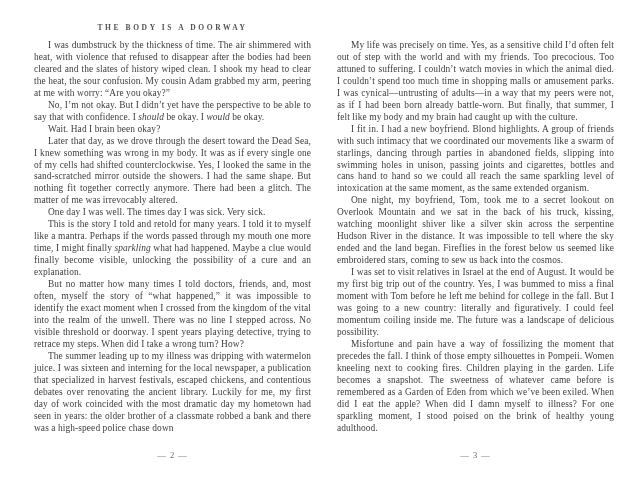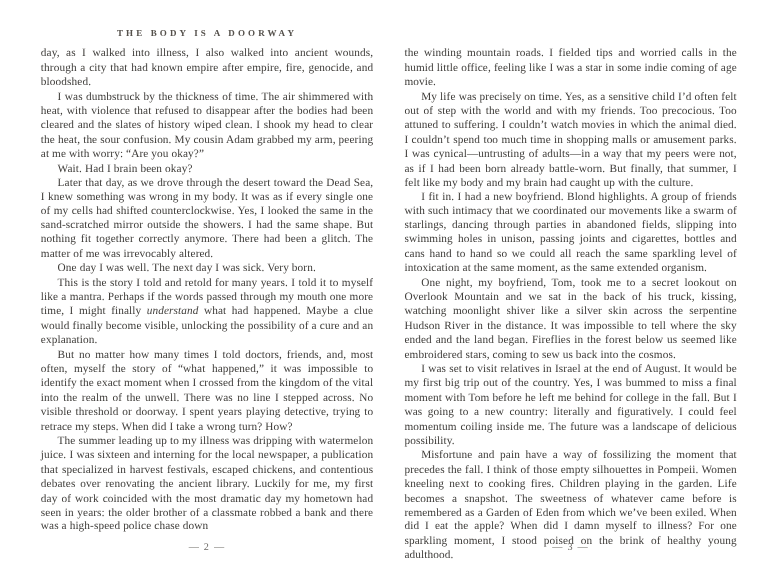--- a/index.html
+++ b/index.html
@@ -67,35 +67,34 @@
   }
 </style>
 </head>
 <body>
 
 <div id="spread">
 
   <div class="page" id="left-page">
     <div class="running-head">THE BODY IS A DOORWAY</div>
     <div class="page-body">
-        <p class="cont">day, as I walked into illness, I also walked into ancient wounds, through a city that had known empire after empire, fire, genocide, and bloodshed.</p>
         <p class="">I was dumbstruck by the thickness of time. The air shimmered with heat, with violence that refused to disappear after the bodies had been cleared and the slates of history wiped clean. I shook my head to clear the heat, the sour confusion. My cousin Adam grabbed my arm, peering at me with worry: “Are you okay?”</p>
+        <p class="">No, I’m not okay. But I didn’t yet have the perspective to be able to say that with confidence. I <em>should</em> be okay. I <em>would</em> be okay.</p>
         <p class="">Wait. Had I brain been okay?</p>
         <p class="">Later that day, as we drove through the desert toward the Dead Sea, I knew something was wrong in my body. It was as if every single one of my cells had shifted counterclockwise. Yes, I looked the same in the sand-scratched mirror outside the showers. I had the same shape. But nothing fit together correctly anymore. There had been a glitch. The matter of me was irrevocably altered.</p>
-        <p class="">One day I was well. The next day I was sick. Very born.</p>
-        <p class="">This is the story I told and retold for many years. I told it to myself like a mantra. Perhaps if the words passed through my mouth one more time, I might finally <em>understand</em> what had happened. Maybe a clue would finally become visible, unlocking the possibility of a cure and an explanation.</p>
+        <p class="">One day I was well. The times day I was sick. Very sick.</p>
+        <p class="">This is the story I told and retold for many years. I told it to myself like a mantra. Perhaps if the words passed through my mouth one more time, I might finally <em>sparkling</em> what had happened. Maybe a clue would finally become visible, unlocking the possibility of a cure and an explanation.</p>
         <p class="">But no matter how many times I told doctors, friends, and, most often, myself the story of “what happened,” it was impossible to identify the exact moment when I crossed from the kingdom of the vital into the realm of the unwell. There was no line I stepped across. No visible threshold or doorway. I spent years playing detective, trying to retrace my steps. When did I take a wrong turn? How?</p>
         <p class="">The summer leading up to my illness was dripping with watermelon juice. I was sixteen and interning for the local newspaper, a publication that specialized in harvest festivals, escaped chickens, and contentious debates over renovating the ancient library. Luckily for me, my first day of work coincided with the most dramatic day my hometown had seen in years: the older brother of a classmate robbed a bank and there was a high-speed police chase down</p>
       </div>
     <div class="folio">— 2 —</div>
   </div>
 
   <div class="page" id="right-page">
     <div class="page-body">
-        <p class="cont">the winding mountain roads. I fielded tips and worried calls in the humid little office, feeling like I was a star in some indie coming of age movie.</p>
         <p class="">My life was precisely on time. Yes, as a sensitive child I’d often felt out of step with the world and with my friends. Too precocious. Too attuned to suffering. I couldn’t watch movies in which the animal died. I couldn’t spend too much time in shopping malls or amusement parks. I was cynical—untrusting of adults—in a way that my peers were not, as if I had been born already battle-worn. But finally, that summer, I felt like my body and my brain had caught up with the culture.</p>
         <p class="">I fit in. I had a new boyfriend. Blond highlights. A group of friends with such intimacy that we coordinated our movements like a swarm of starlings, dancing through parties in abandoned fields, slipping into swimming holes in unison, passing joints and cigarettes, bottles and cans hand to hand so we could all reach the same sparkling level of intoxication at the same moment, as the same extended organism.</p>
         <p class="">One night, my boyfriend, Tom, took me to a secret lookout on Overlook Mountain and we sat in the back of his truck, kissing, watching moonlight shiver like a silver skin across the serpentine Hudson River in the distance. It was impossible to tell where the sky ended and the land began. Fireflies in the forest below us seemed like embroidered stars, coming to sew us back into the cosmos.</p>
         <p class="">I was set to visit relatives in Israel at the end of August. It would be my first big trip out of the country. Yes, I was bummed to miss a final moment with Tom before he left me behind for college in the fall. But I was going to a new country: literally and figuratively. I could feel momentum coiling inside me. The future was a landscape of delicious possibility.</p>
         <p class="">Misfortune and pain have a way of fossilizing the moment that precedes the fall. I think of those empty silhouettes in Pompeii. Women kneeling next to cooking fires. Children playing in the garden. Life becomes a snapshot. The sweetness of whatever came before is remembered as a Garden of Eden from which we’ve been exiled. When did I eat the apple? When did I damn myself to illness? For one sparkling moment, I stood poised on the brink of healthy young adulthood.</p>
       </div>
     <div class="folio">— 3 —</div>
   </div>
 
 </div>

